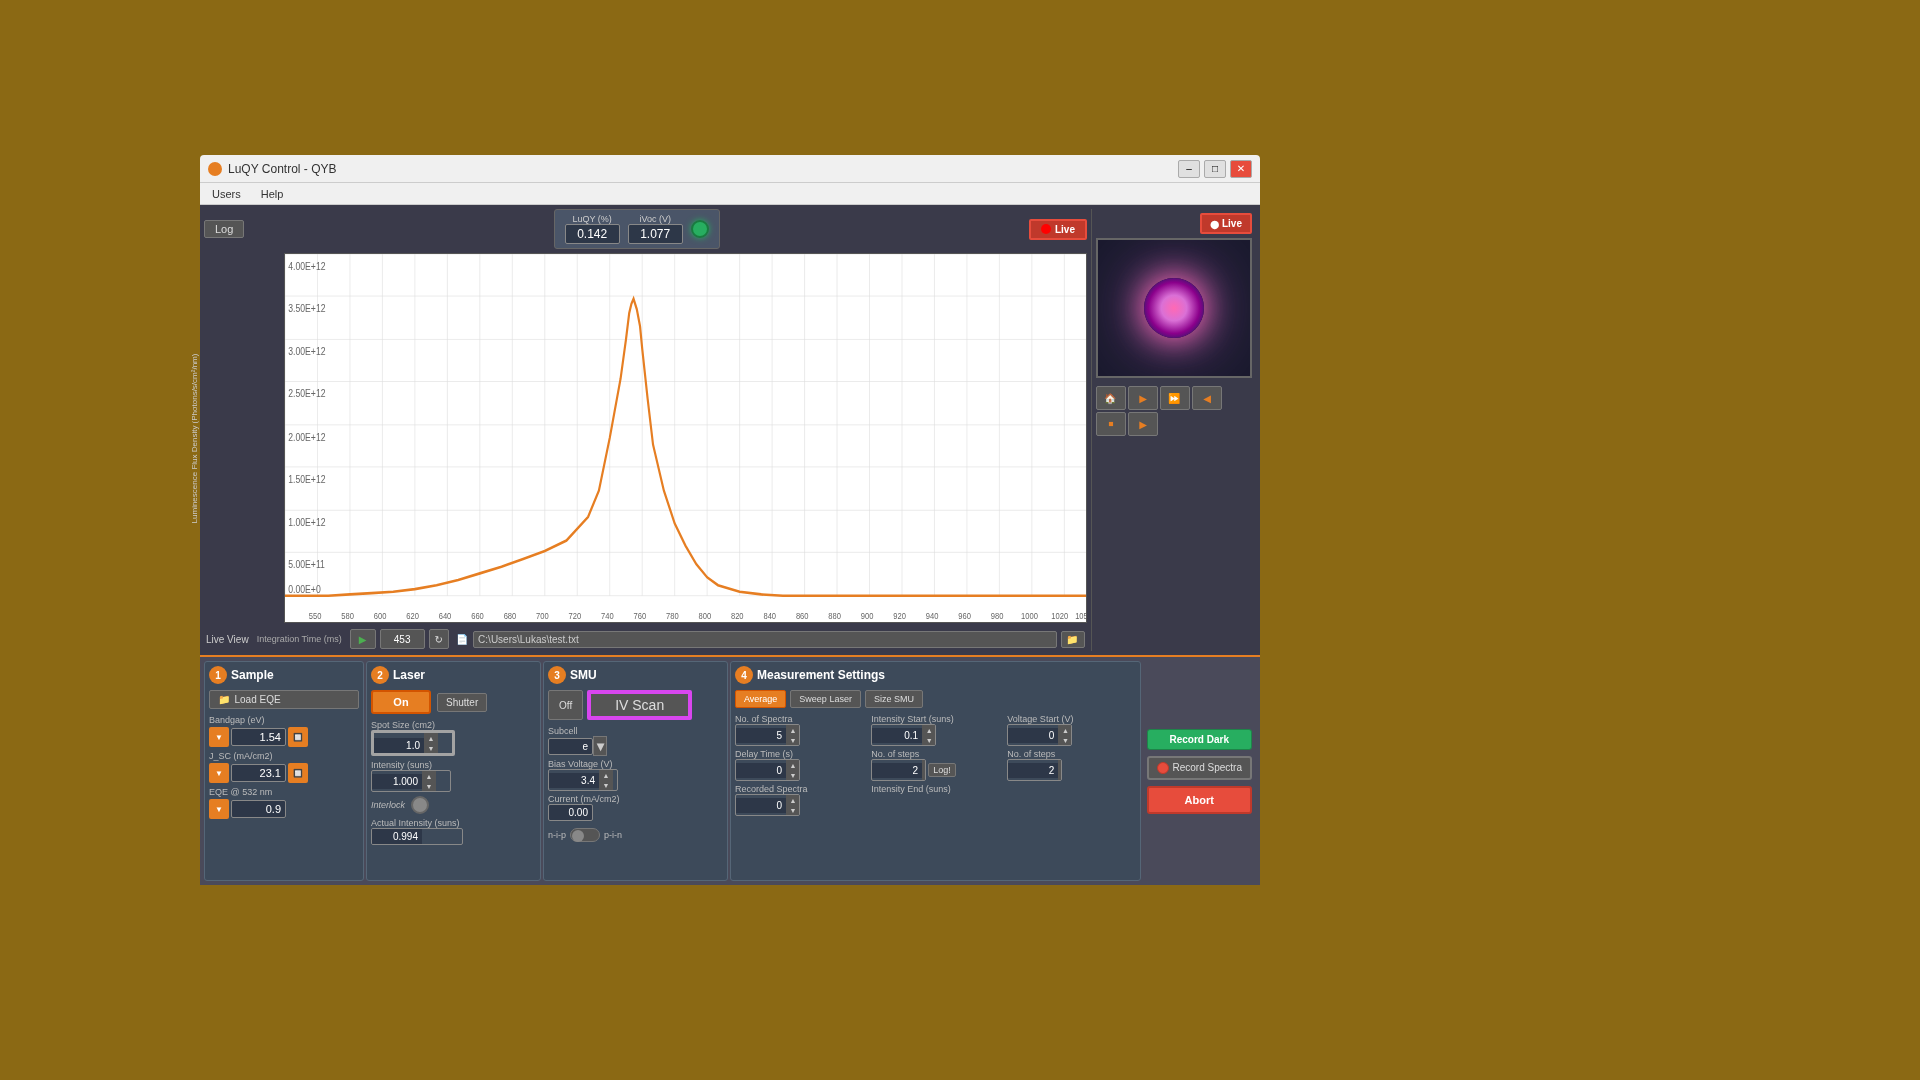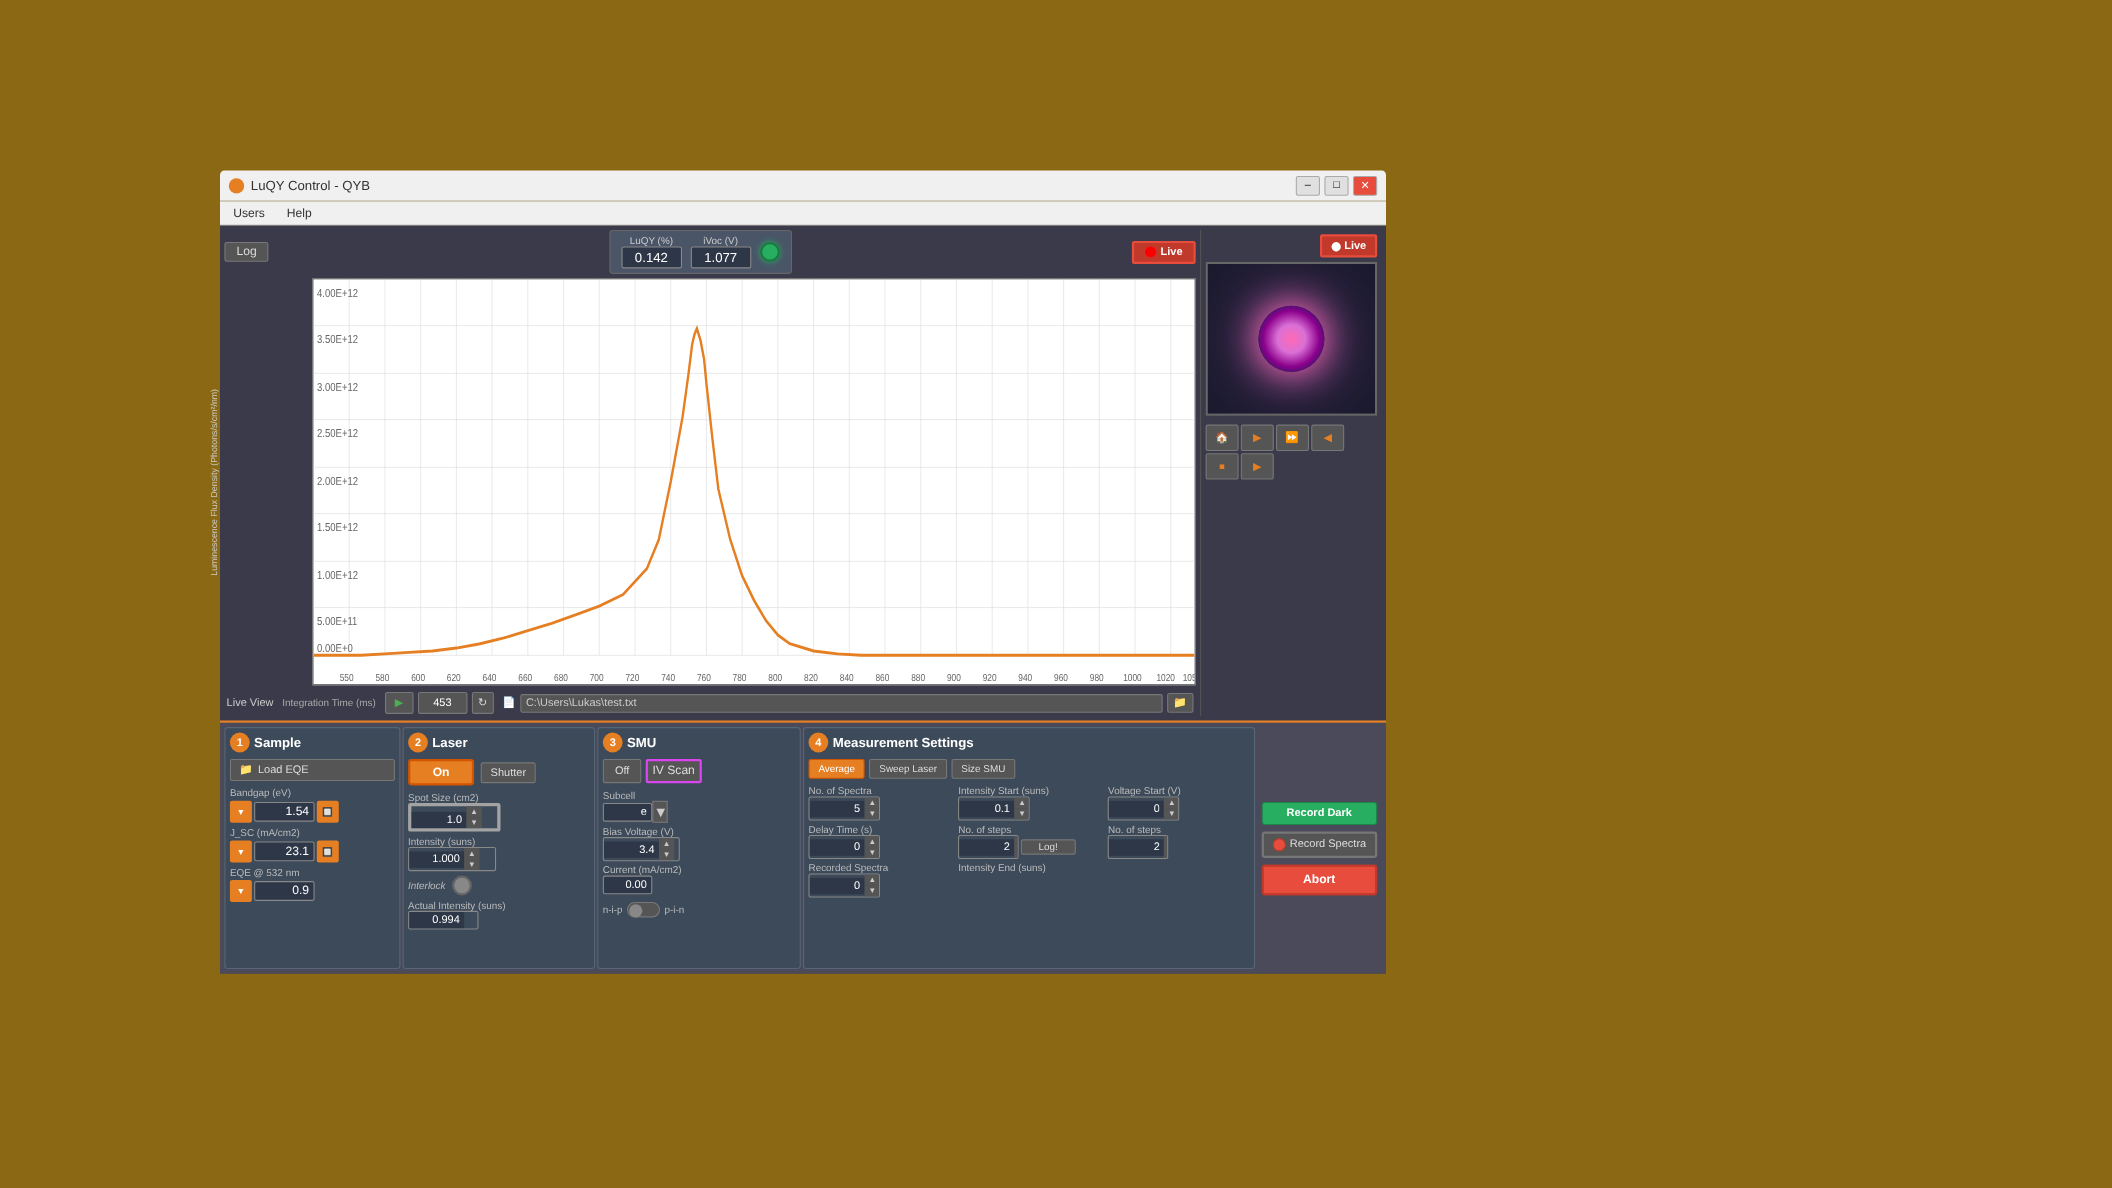--- a/index.html
+++ b/index.html
@@ -374,24 +374,24 @@
       border: 1px solid #777;
       color: #ddd;
       font-size: 10px;
       padding: 3px 10px;
       cursor: pointer;
       border-radius: 2px;
     }
 
     .iv-scan-btn {
       background: #555;
-      border: 2px solid #d946ef;
+      border: 4px solid #d946ef;
       color: #ddd;
-      font-size: 11px;
-      padding: 3px 4px;
+      font-size: 14px;
+      padding: 3px 24px;
       cursor: pointer;
       border-radius: 2px;
     }
 
     .toggle-switch {
       display: flex;
       align-items: center;
       gap: 4px;
       font-size: 9px;
       color: #bbb;
@@ -492,21 +492,21 @@
       cursor: pointer;
       border-radius: 2px;
     }
 
     .log-tag {
       display: inline-block;
       background: #555;
       border: 1px solid #777;
       color: #ddd;
       font-size: 9px;
-      padding: 1px 15px;
+      padding: 1px 4px;
       border-radius: 2px;
     }
   </style>
 </head>
 <body>
 
 <div style="position:absolute;left:200px;top:155px;width:1060px;height:730px;">
 
   <div class="title-bar">
     <div class="title-bar-icon"></div>
@@ -735,21 +735,21 @@
               <button class="sp-btn">▼</button>
             </div>
           </div>
         </div>
         <div style="display:flex;align-items:center;gap:6px;margin-bottom:4px;">
           <span style="color:#bbb;font-size:9px;font-style:italic;">Interlock</span>
           <div class="interlock-toggle"></div>
         </div>
         <div class="laser-field">
           <div class="laser-field-label">Actual Intensity (suns)</div>
-          <div style="display:flex;align-items:flex-end;border:1px solid #888;border-radius:2px;overflow:hidden;width:64px;">
+          <div style="display:flex;align-items:flex-end;border:1px solid #888;border-radius:2px;overflow:hidden;width:92px;">
             <input type="text" class="spinner-input" value="0.994" style="">
           </div>
         </div>
       </div>
 
       <div class="panel smu-panel">
         <div class="panel-header">
           <div class="panel-number">3</div>
           <span class="panel-title">SMU</span>
         </div>

